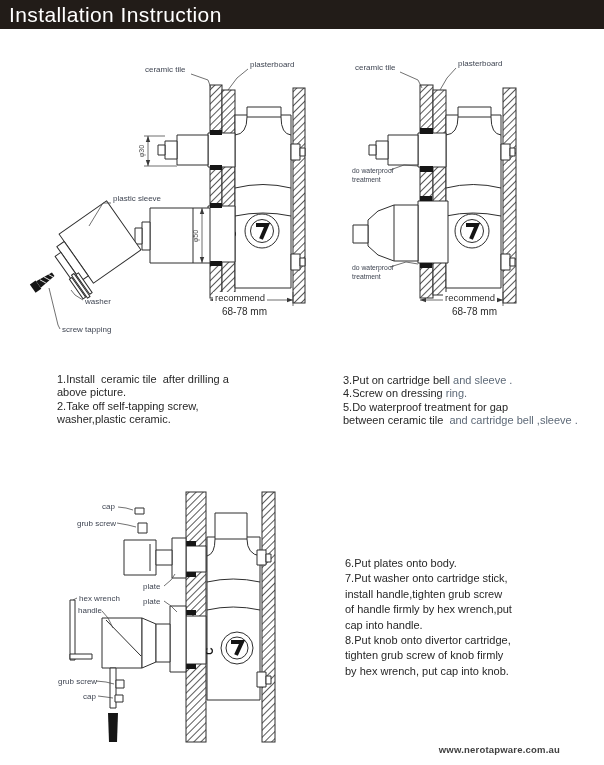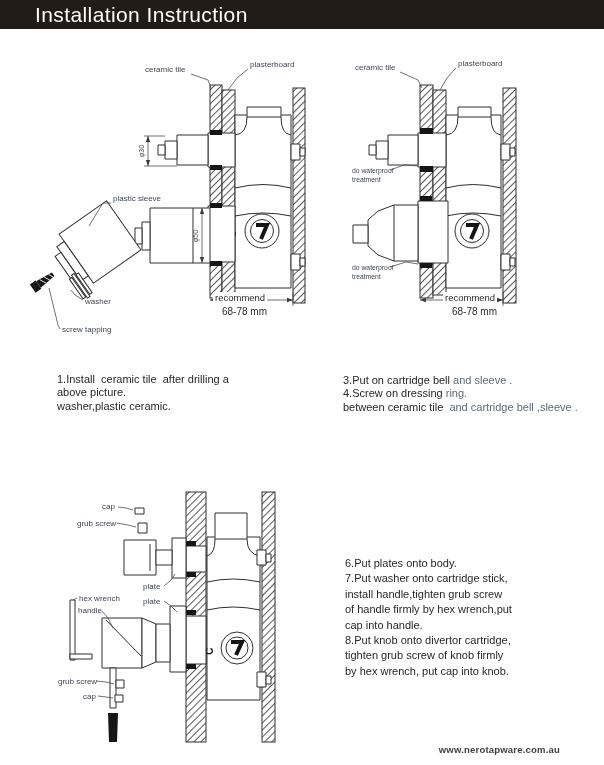--- a/index.html
+++ b/index.html
@@ -1,20 +1,20 @@
 <!DOCTYPE html>
 <html><head>
 <meta charset="utf-8">
 <style>
   html,body{margin:0;padding:0;background:#fff;}
   .page{position:relative;width:604px;height:765px;background:#fff;overflow:hidden;
         font-family:"Liberation Sans",sans-serif;}
   .titlebar{position:absolute;left:0;top:0;width:604px;height:29px;background:#221c18;
             display:flex;align-items:center;}
-  .titlebar h1{margin:8px;padding-left:27px;font-size:21px;font-weight:500;color:#ffffff;
+  .titlebar h1{margin:0;padding-left:9px;font-size:21px;font-weight:500;color:#ffffff;
                letter-spacing:.4px;font-family:"Liberation Sans",sans-serif;}
   .instr{position:absolute;font-size:11px;line-height:13.4px;color:#272727;white-space:pre-wrap;}
   .instr-lg{font-size:11px;line-height:15.4px;}
   .muted{color:#5e6a78;}
   .footer{position:absolute;top:733px;right:44px;font-size:9.5px;font-weight:bold;
           color:#3f3f3f;letter-spacing:.2px;margin-top:11px;}
   svg.diag{position:absolute;}
   svg text{font-family:"Liberation Sans",sans-serif;fill:#3f4552;}
   .lbl{font-size:8px;}
   .lbl2{font-size:6.8px;}
@@ -350,20 +350,20 @@
     <g>
       <text class="lbl" x="12" y="198">grub screw</text>
       <polyline class="lnt" points="50,195 60,196 68,198"></polyline>
     </g>
     <g>
       <text class="lbl" x="37" y="213">cap</text>
       <polyline class="lnt" points="52,210 60,211 67,212"></polyline>
     </g>
   </svg>
 
-  <div class="instr" style="left:57px;top:373px;width:250px"><div><span>1.Install  ceramic tile  after drilling a</span></div><div><span>above picture.</span></div><div><span>washer,plastic ceramic.</span></div></div>
-
-  <div class="instr" style="left:343px;top:374px;width:252px"><div><span>3.Put on cartridge bell </span><span class="muted">and sleeve .</span></div><div><span>4.Screw on dressing </span><span class="muted">ring.</span></div><div><span>between ceramic tile </span><span class="muted"> and cartridge bell ,sleeve .</span></div></div>
+  <div class="instr" style="left:57px;top:373px;width:250px"><div><span>1.Install  ceramic tile  after drilling a</span></div><div><span>above picture.</span></div><div><span>2.Take off self-tapping screw,</span></div><div><span>washer,plastic ceramic.</span></div></div>
+
+  <div class="instr" style="left:343px;top:374px;width:252px"><div><span>3.Put on cartridge bell </span><span class="muted">and sleeve .</span></div><div><span>4.Screw on dressing </span><span class="muted">ring.</span></div><div><span>5.Do waterproof treatment for gap</span></div><div><span>between ceramic tile </span><span class="muted"> and cartridge bell ,sleeve .</span></div></div>
 
   <div class="instr instr-lg" style="left:345px;top:556px;width:245px"><div><span>6.Put plates onto body.</span></div><div><span>7.Put washer onto cartridge stick,</span></div><div><span>install handle,tighten grub screw</span></div><div><span>of handle firmly by hex wrench,put</span></div><div><span>cap into handle.</span></div><div><span>8.Put knob onto divertor cartridge,</span></div><div><span>tighten grub screw of knob firmly</span></div><div><span>by hex wrench, put cap into knob.</span></div></div>
 
   <div class="footer">www.nerotapware.com.au</div>
 </div>
 
 </body></html>

